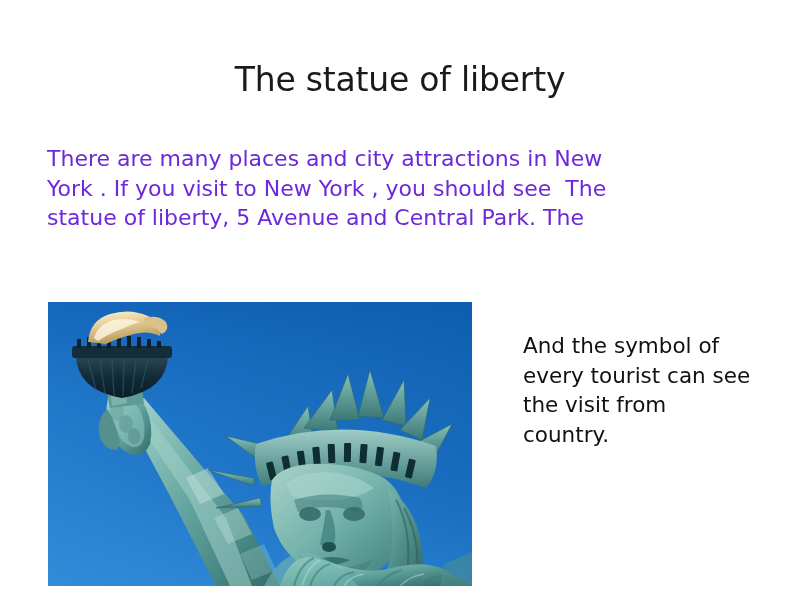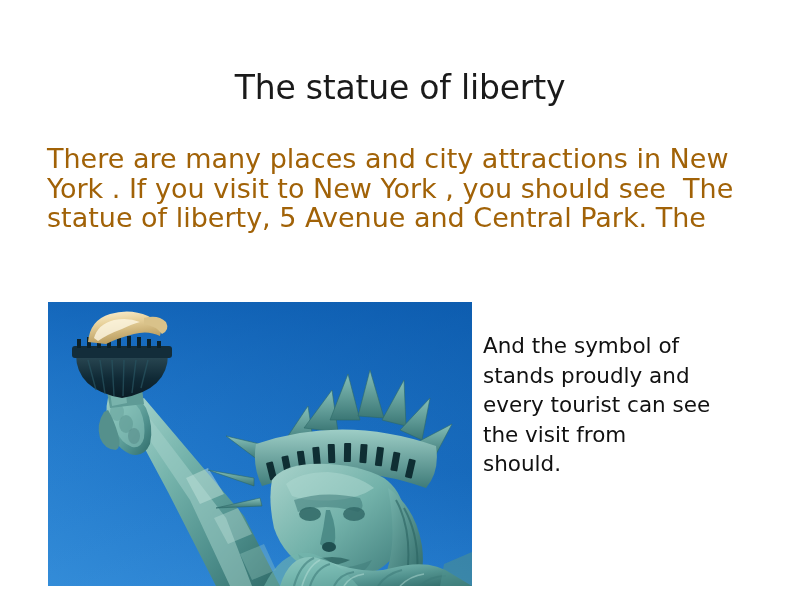--- a/index.html
+++ b/index.html
@@ -18,40 +18,40 @@
     position: relative;
     width: 800px;
     height: 600px;
     background: #ffffff;
   }
 
   
   .slide-title {
     position: absolute;
     left: 0;
-    top: 68px;
+    top: 60px;
     width: 800px;
     text-align: center;
     font-size: 33px;
     line-height: 40px;
     font-weight: 400;
     color: #1a1a1a;
     letter-spacing: -0.2px;
     white-space: nowrap;
   }
 
   
   .body-paragraph {
     position: absolute;
     left: 47px;
     top: 144px;
     width: 690px;
-    font-size: 27px;
+    font-size: 22px;
     line-height: 29.5px;
-    color: #a16207;
+    color: #6d28d9;
   }
   .body-paragraph .line {
     display: block;
     white-space: pre;
   }
 
   
   .photo-frame {
     position: absolute;
     left: 48px;
@@ -75,20 +75,21 @@
     left: 483px;
     top: 331px;
     width: 310px;
     font-size: 21.5px;
     line-height: 29.5px;
     color: #111111;
   }
   .side-paragraph .line {
     display: block;
     white-space: pre;
+    margin-left: 40px;
   }
 </style>
 </head>
 <body>
 
 <div class="slide">
 
   <div class="slide-title">The statue of liberty</div>
 
   <div class="body-paragraph">
@@ -268,19 +269,18 @@
         <path d="M296 284 Q302 274 316 272"></path>
         <path d="M352 284 Q362 274 376 272"></path>
       </g>
 
       <path d="M396 262 L424 250 L424 284 L392 284 Z" fill="#4f918e" opacity="0.55"></path>
     </svg>
   </div>
 
   <div class="side-paragraph">
     <span class="line">And the symbol of</span>
-    <span class="line">stands proudly and</span>
     <span class="line">every tourist can see</span>
     <span class="line">the visit from</span>
-    <span class="line">should.</span>
+    <span class="line">country.</span>
   </div>
 
 </div>
 
 </body></html>

